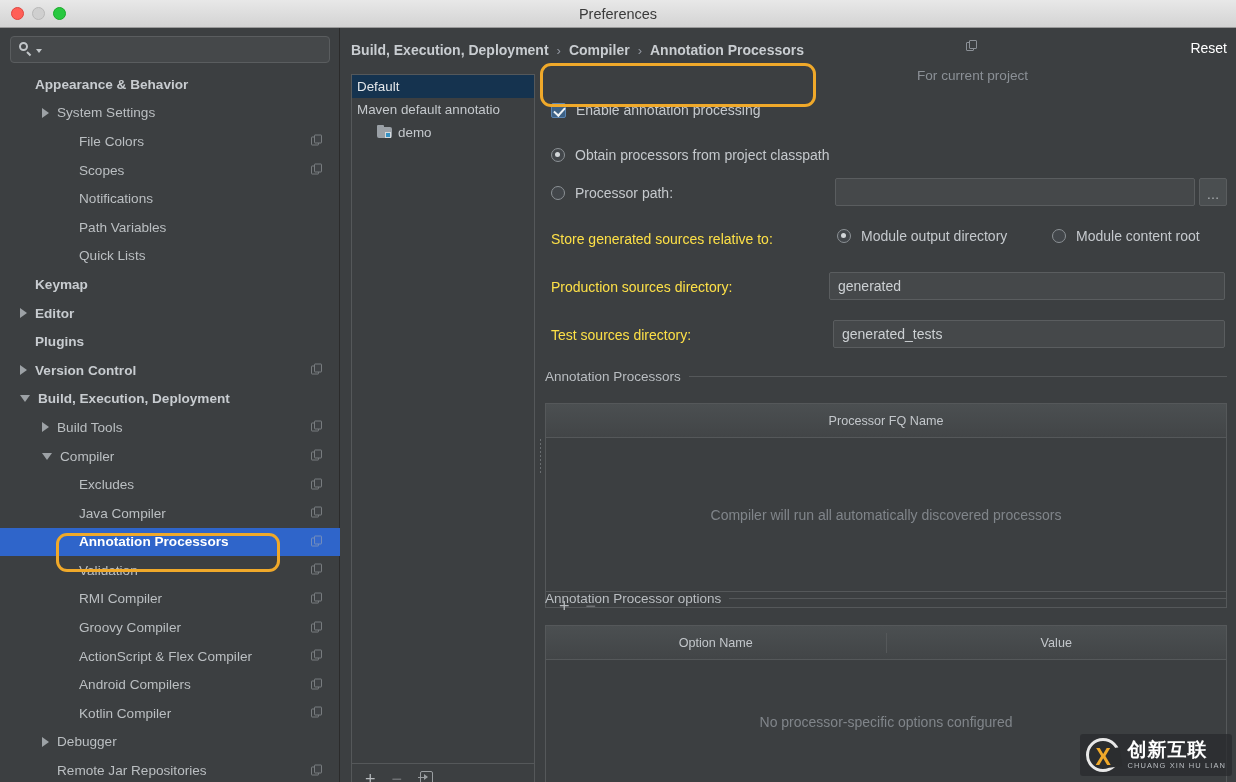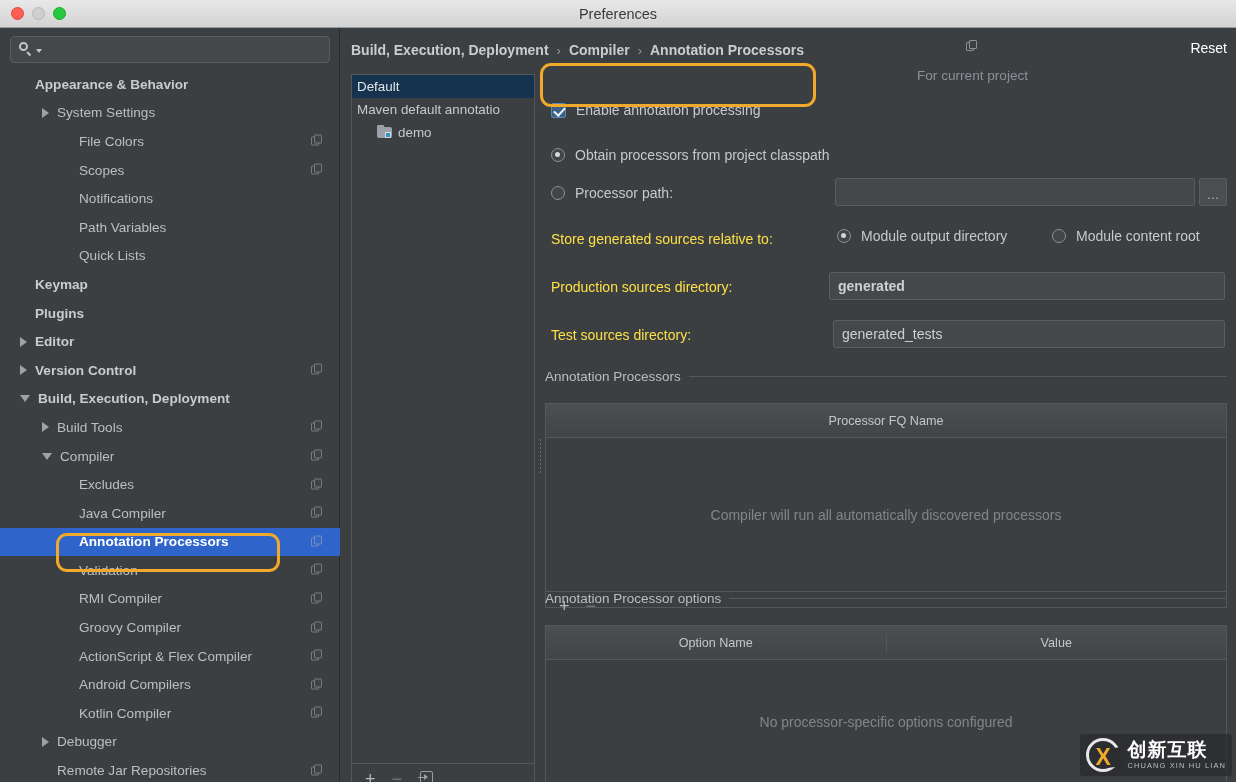--- a/index.html
+++ b/index.html
@@ -323,26 +323,26 @@
         </div>
         <div class="tree-row" style="padding-left: 64px;">
           <span class="arrow blank"></span>
           <span class="row-label">Quick Lists</span>
         </div>
         <div class="tree-row bold" style="padding-left: 20px;">
           <span class="arrow blank"></span>
           <span class="row-label">Keymap</span>
         </div>
         <div class="tree-row bold" style="padding-left: 20px;">
-          <span class="arrow blank"></span>
-          <span class="row-label">Plugins</span>
-        </div>
-        <div class="tree-row bold" style="padding-left: 20px;">
           <span class="arrow"></span>
           <span class="row-label">Editor</span>
+        </div>
+        <div class="tree-row bold" style="padding-left: 20px;">
+          <span class="arrow blank"></span>
+          <span class="row-label">Plugins</span>
         </div>
         <div class="tree-row bold" style="padding-left: 20px;">
           <span class="arrow"></span>
           <span class="row-label">Version Control</span>
           <span class="copy-ico">
             <span class="b1"></span>
             <span class="b2"></span>
           </span>
         </div>
         <div class="tree-row bold" style="padding-left: 20px;">
@@ -525,21 +525,21 @@
       <div class="radio-line" style="left:292px; top:156px;">
         <span class="radio on"></span>
         <span class="radio-label">Module output directory</span>
       </div>
       <div class="radio-line" style="left:507px; top:156px;">
         <span class="radio"></span>
         <span class="radio-label">Module content root</span>
       </div>
 
       <div class="field-label" style="left:6px; top:207px;">Production sources directory:</div>
-      <input class="text-field" style="left: 284px; top: 200px; width: 396px; height: 28px; font-weight: bold;" value="generated">
+      <input class="text-field" style="left: 284px; top: 200px; width: 396px; height: 28px;" value="generated">
 
       <div class="field-label" style="left:6px; top:255px;">Test sources directory:</div>
       <input class="text-field" style="left: 288px; top: 248px; width: 392px; height: 28px;" value="generated_tests">
 
       <div class="sect-head" style="left:0px; top:297px; width:682px;">
         <span class="sect-title">Annotation Processors</span>
         <span class="sect-rule"></span>
       </div>
       <div class="table-box" style="left:0px; top:331px; width:682px; height:205px;">
         <div class="table-head">

